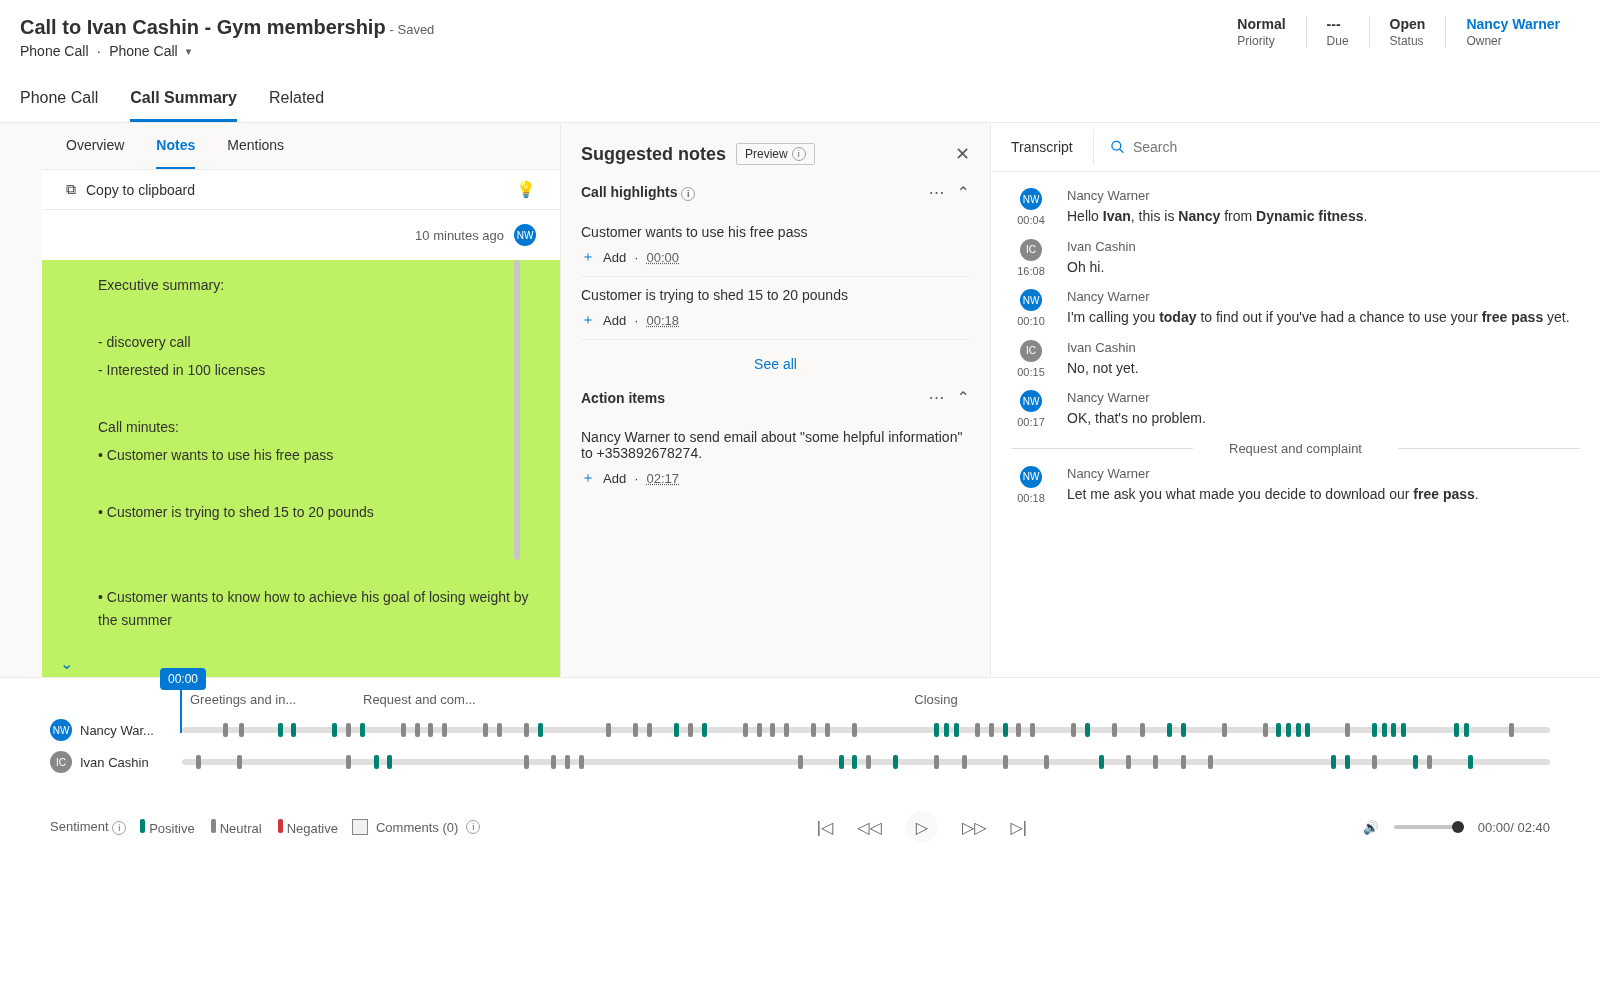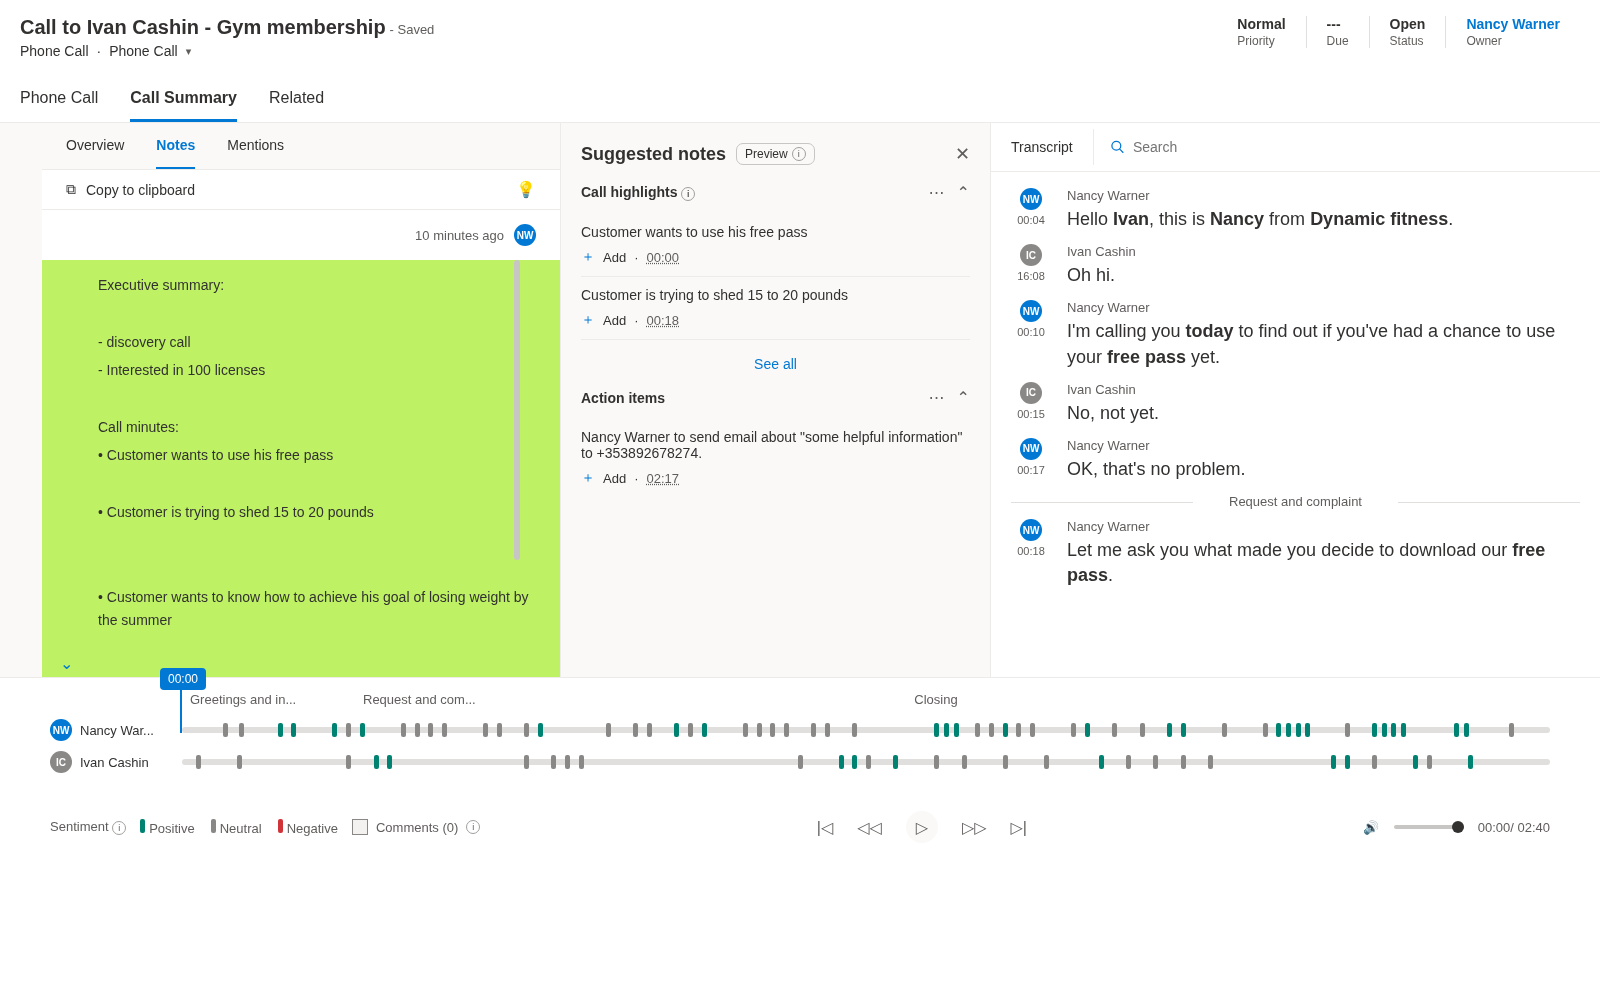--- a/index.html
+++ b/index.html
@@ -30,32 +30,32 @@
 
 
 .left-col { width: 560px; display: flex; flex-direction: column; background: #faf9f8; padding-left: 42px; }
 .left-subtabs { display: flex; gap: 32px; padding: 0 24px; border-bottom: 1px solid #edebe9; }
 .sub-tab { padding: 14px 0; font-size: 14px; cursor: pointer; border-bottom: 2px solid transparent; }
 .sub-tab.active { font-weight: 600; border-bottom-color: #0078d4; color: #0078d4; }
 .copy-row { display:flex; align-items:center; justify-content:space-between; padding:10px 24px; background:#fff; border-bottom:1px solid #edebe9;}
 .copy-row .left { display:flex; align-items:center; gap:10px; color:#323130; cursor:pointer;}
 .copy-row .bulb { color:#0078d4; font-size:16px;}
 .note-meta { display:flex; justify-content:flex-end; align-items:center; gap:10px; padding: 14px 24px; color:#605e5c; font-size:13px; background:#fff;}
-.avatar { width:22px; height:22px; border-radius:50%; background:#0078d4; color:#fff; font-size:10px; font-weight:700; display:flex; align-items:center; justify-content:center;}
+.avatar { width:22px; height:22px; border-radius:50%; background:#0078d4; color:#fff; font-size:10px; font-weight:400; display:flex; align-items:center; justify-content:center;}
 .avatar.grey { background:#8a8886;}
 .note-body { flex:1; overflow:auto; background:#bef264; padding: 8px 24px 30px 56px; position:relative;}
 .note-body p { margin: 6px 0; line-height:1.6;}
 .scroll-thumb { position:absolute; right:40px; top:0; width:6px; height:300px; background:#c8c6c4; border-radius:3px;}
 .chev-down { position:absolute; left:18px; bottom:4px; color:#0078d4; font-size:16px;}
 
 
 .mid-col { width: 430px; background:#faf9f8; border-left:1px solid #edebe9; display:flex; flex-direction:column; }
 .mid-head { display:flex; align-items:center; justify-content:space-between; padding:20px 20px 0 20px;}
 .mid-head h2 { font-size:18px; font-weight:600;}
-.preview-badge { border:1px solid #c8c6c4; border-radius:7px; padding:3px 8px; font-size:12px; margin-left:10px; display:flex; align-items:center; gap:4px;}
+.preview-badge { border:1px solid #c8c6c4; border-radius:2px; padding:3px 8px; font-size:12px; margin-left:10px; display:flex; align-items:center; gap:4px;}
 .close-x { font-size:18px; color:#605e5c; cursor:pointer;}
 .mid-section { padding:18px 20px 0 20px;}
 .mid-sec-head { display:flex; align-items:center; justify-content:space-between; margin-bottom:12px;}
 .mid-sec-head .t { font-weight:600; font-size:14px;}
 .mid-sec-head .controls { display:flex; gap:12px; color:#605e5c; font-size:16px;}
 .highlight-item { padding:10px 0; border-bottom:1px solid #edebe9;}
 .highlight-item .txt { font-size:14px; margin-bottom:8px;}
 .add-row { display:flex; align-items:center; gap:8px; font-size:13px; color:#323130;}
 .add-row .plus { color:#0078d4; font-size:14px;}
 .add-row .ts { text-decoration: underline dotted; color:#605e5c;}
@@ -67,21 +67,21 @@
 .right-head .label { padding:16px 20px; font-size:14px;}
 .search { flex:1; display:flex; align-items:center; gap:8px; padding:10px 16px; border-left:1px solid #edebe9;}
 .search svg { width:16px; height:16px; stroke:#0078d4; fill:none; stroke-width:2;}
 .search input { border:none; outline:none; font-size:14px; width:100%; background:transparent;}
 .transcript-body { flex:1; overflow:auto; padding:16px 20px;}
 .t-row { display:flex; gap:16px; margin-bottom:12px; align-items:flex-start;}
 .t-row .ava-col { width:40px; display:flex; flex-direction:column; align-items:center;}
 .t-row .ts { font-size:11px; color:#605e5c; margin-top:4px;}
 .t-row .content { flex:1;}
 .t-row .speaker { font-size:13px; color:#605e5c; margin-bottom:4px;}
-.t-row .msg { font-size:18px; line-height:1.4;}
+.t-row .msg { font-size:14px; line-height:1.4;}
 .divider-label { text-align:center; color:#605e5c; font-size:13px; margin:10px 0; position:relative;}
 .divider-label::before, .divider-label::after { content:""; position:absolute; top:50%; width:32%; height:1px; background:#e1dfdd;}
 .divider-label::before { left:0;} .divider-label::after { right:0;}
 
 
 .timeline { padding:10px 50px 0 50px; position:relative;}
 .playhead { position:absolute; left:180px; top:0; bottom:40px; width:2px; background:#0078d4;}
 .playhead-label { position:absolute; left:160px; top:-10px; background:#0078d4; color:#fff; padding:4px 8px; border-radius:4px; font-size:12px;}
 .segments { display:flex; margin-left:140px; gap:8px; font-size:13px; color:#605e5c; padding:4px 0 12px 0;}
 .seg { width:165px; overflow:hidden; text-overflow:ellipsis; white-space:nowrap;}

